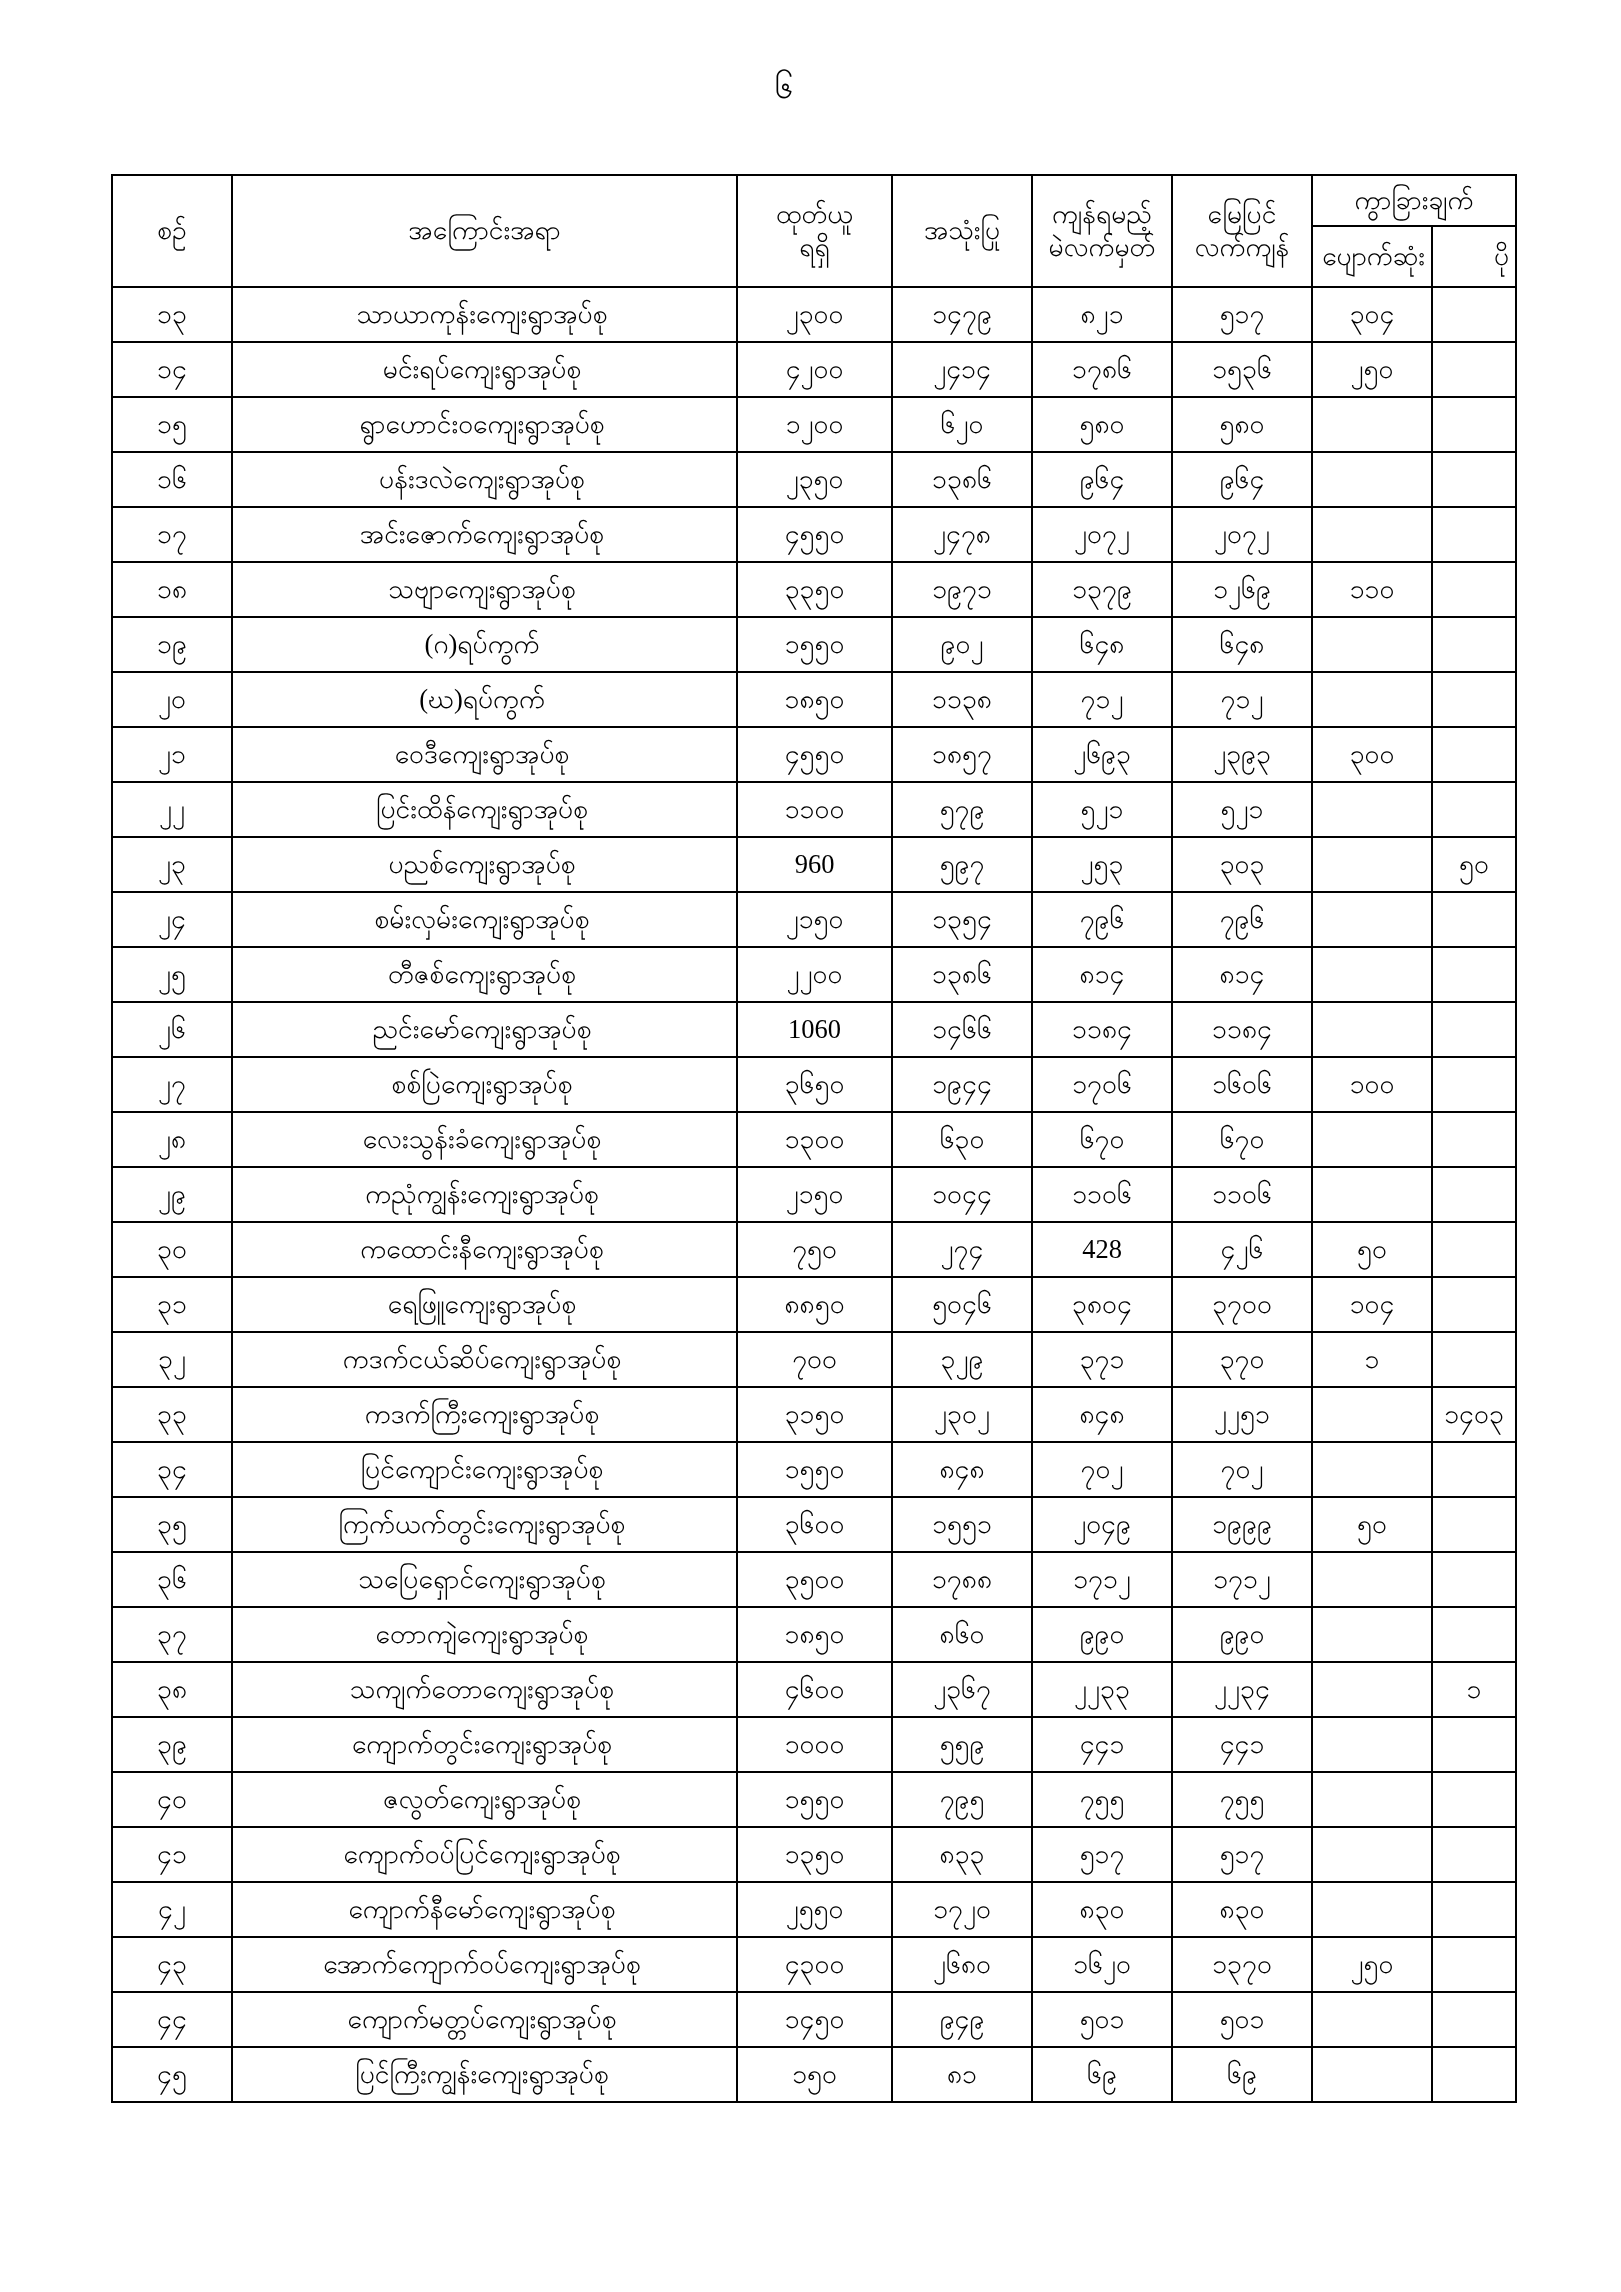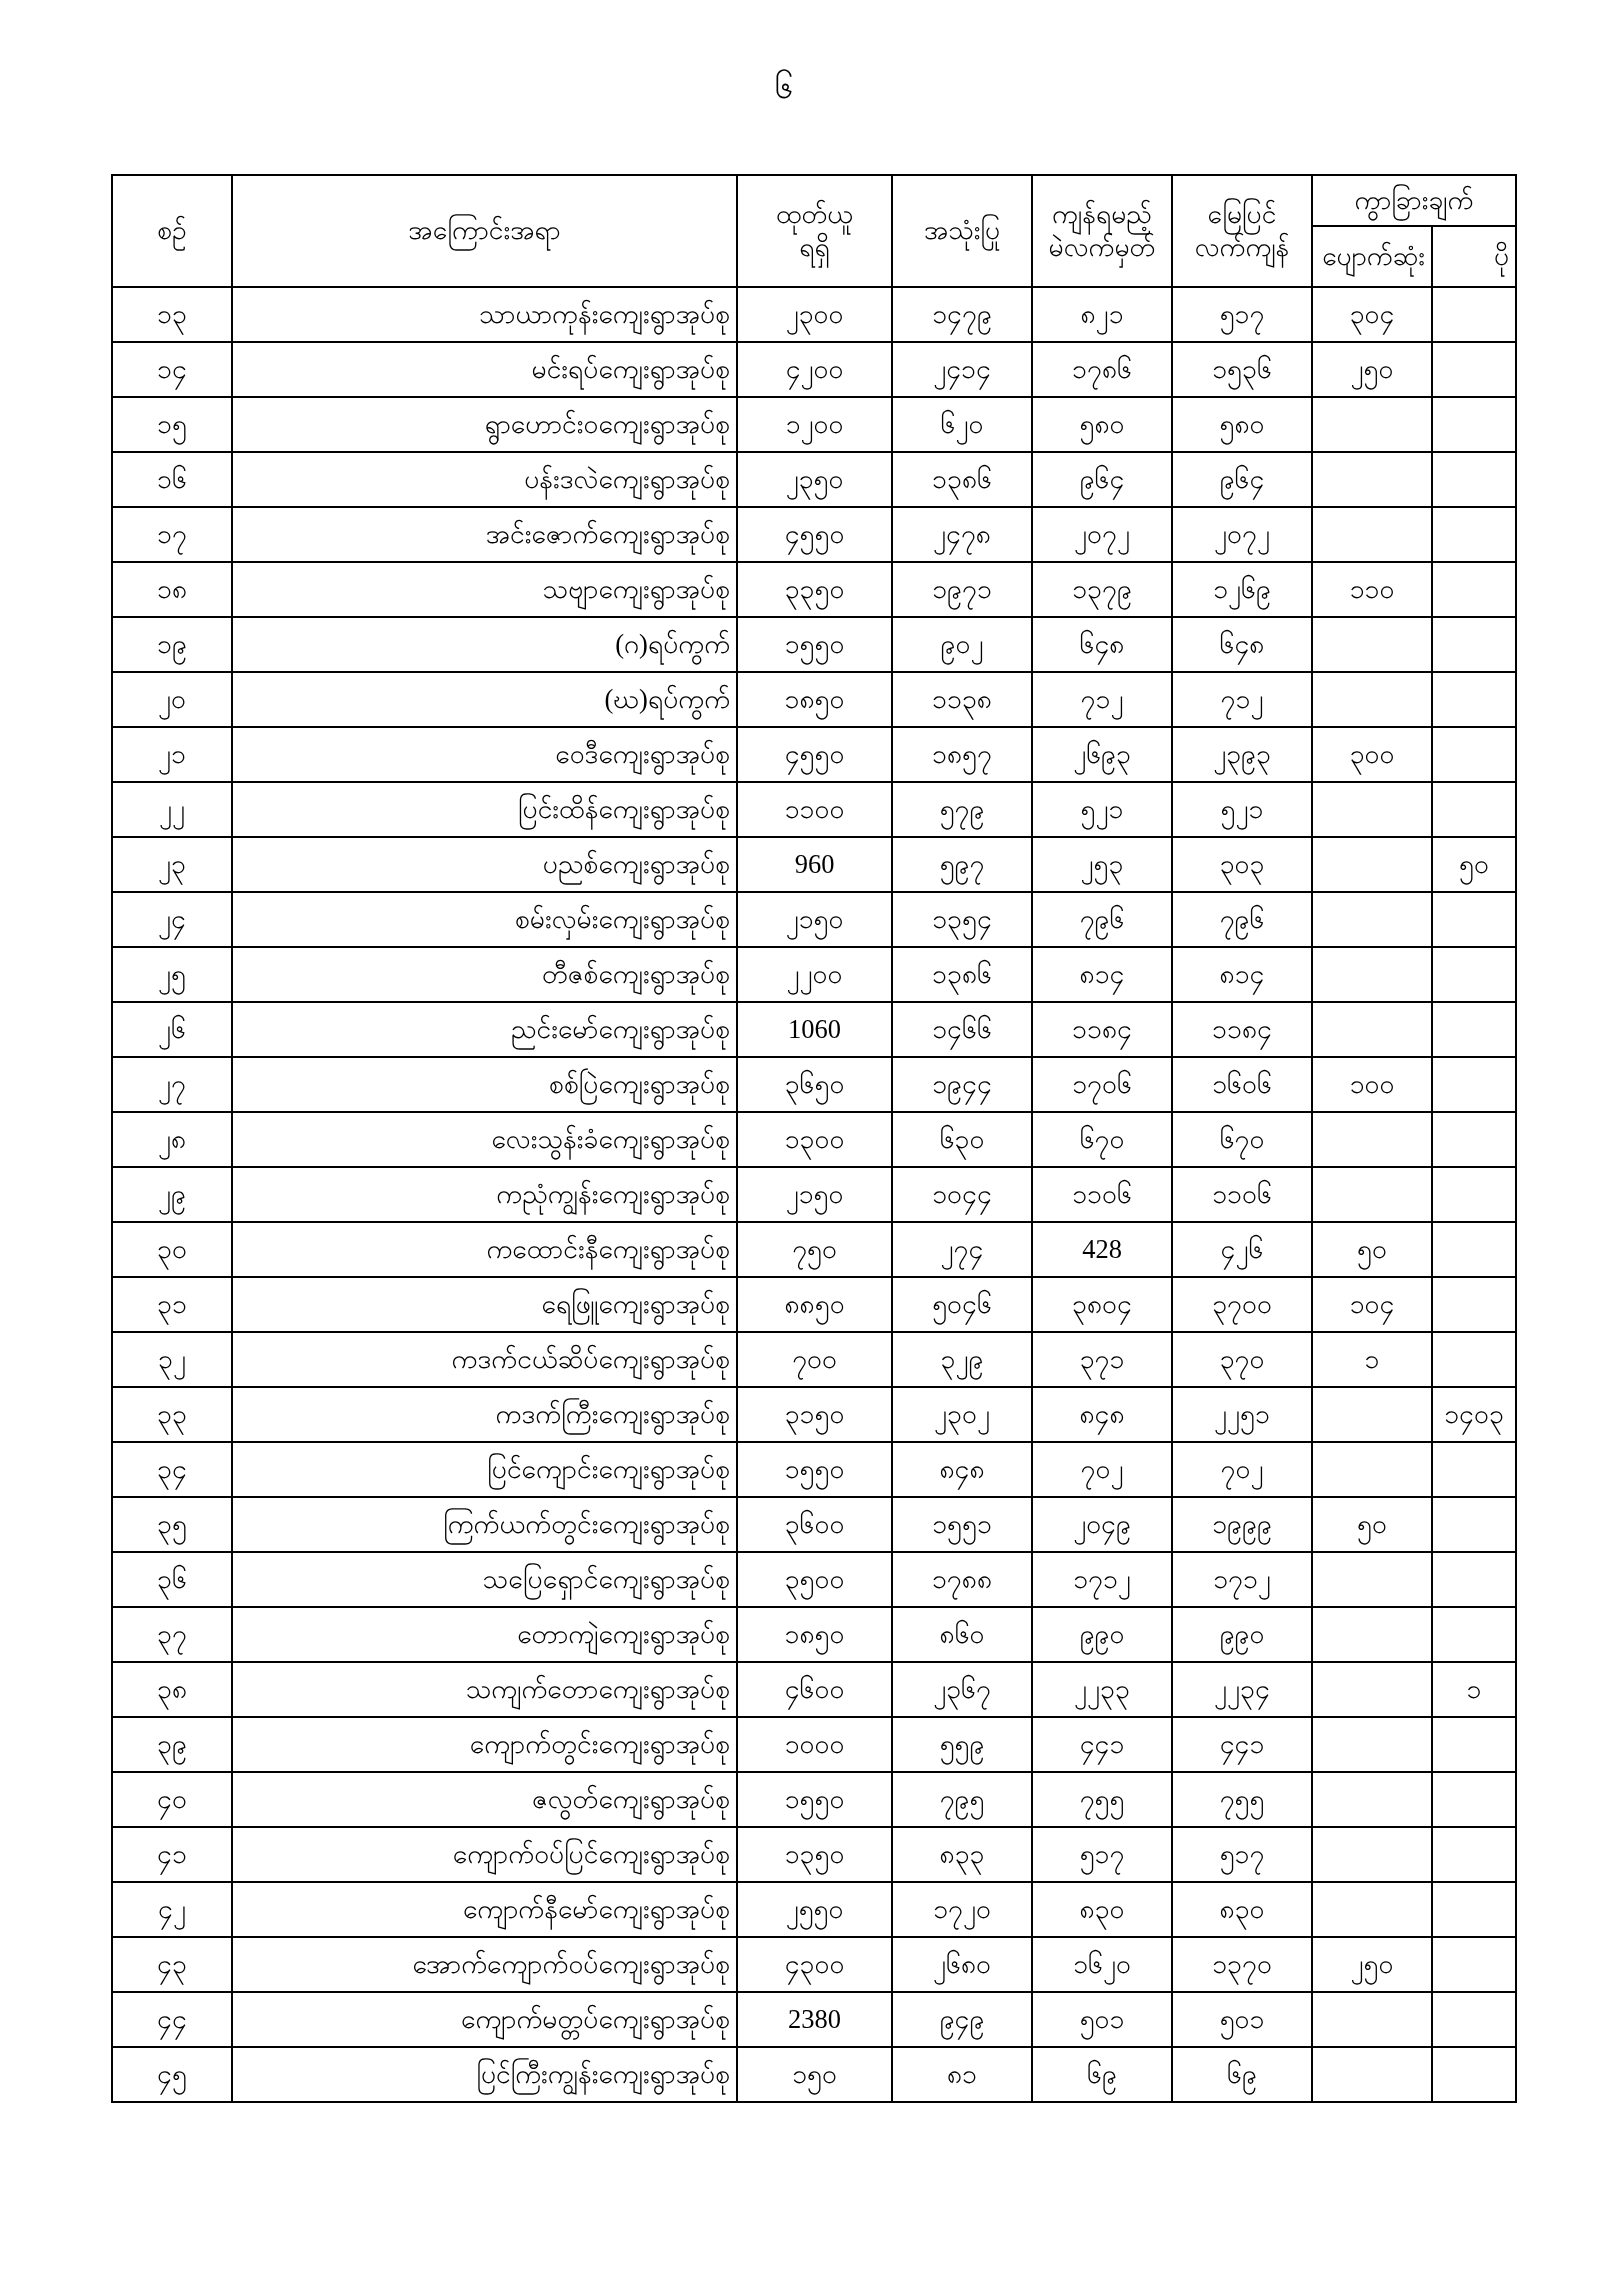--- a/index.html
+++ b/index.html
@@ -51,21 +51,21 @@
     white-space: pre-line;
   }
   thead tr.h1 th { height: 49px; }
   thead tr.h2 th { height: 59px; text-align: right; }
   tbody td {
     height: 53px;
     text-align: center;
     vertical-align: middle;
   }
   tbody td.name-cell {
-    text-align: right;
+    text-align: center;
     padding-left: 1px;
   }
   col.c-serial    { width: 120px; }
   col.c-name      { width: 505px; }
   col.c-issued    { width: 155px; }
   col.c-used      { width: 140px; }
   col.c-remaining { width: 140px; }
   col.c-ground    { width: 140px; }
   col.c-lost      { width: 120px; }
   col.c-extra     { width: 84px;  }
@@ -444,21 +444,21 @@
       <td>၂၆၈၀</td>
       <td>၁၆၂၀</td>
       <td>၁၃၇၀</td>
       <td>၂၅၀</td>
       <td></td>
     </tr>
 
     <tr>
       <td>၄၄</td>
       <td class="name-cell">ကျောက်မတ္တပ်ကျေးရွာအုပ်စု</td>
-      <td>2380</td>
+      <td>၁၄၅၀</td>
       <td>၉၄၉</td>
       <td>၅၀၁</td>
       <td>၅၀၁</td>
       <td></td>
       <td></td>
     </tr>
 
     <tr>
       <td>၄၅</td>
       <td class="name-cell">ပြင်ကြီးကျွန်းကျေးရွာအုပ်စု</td>

